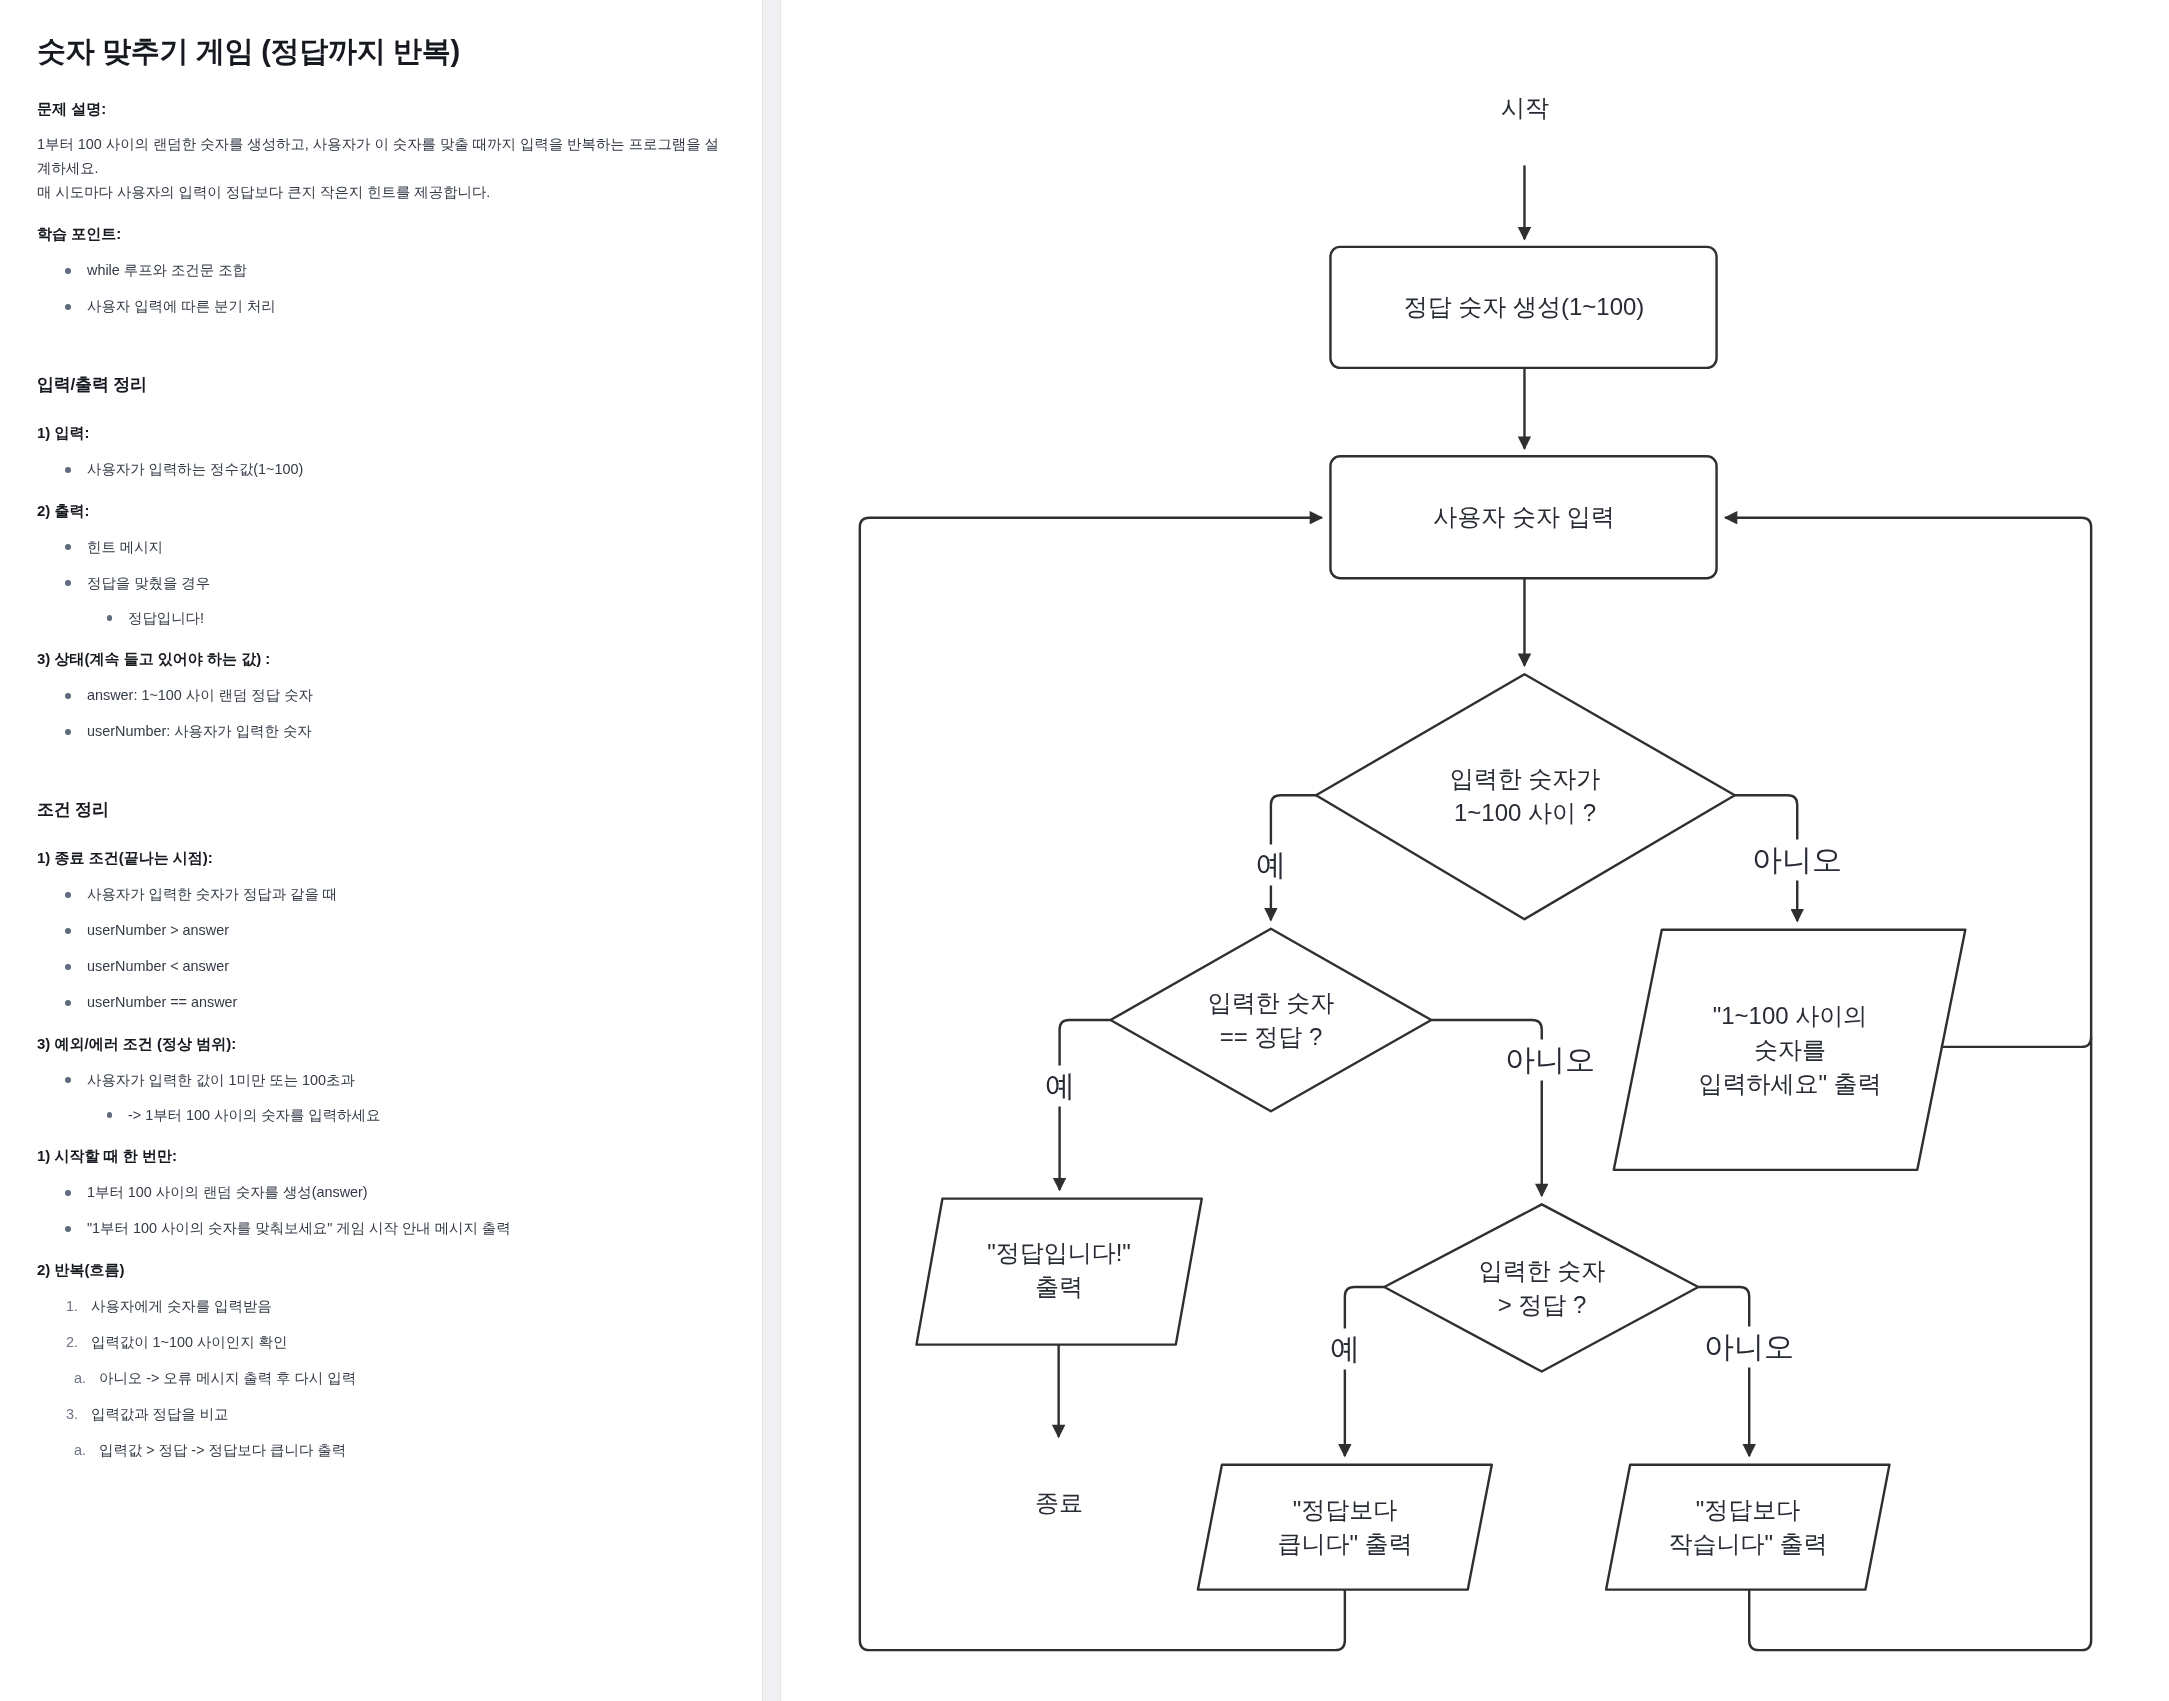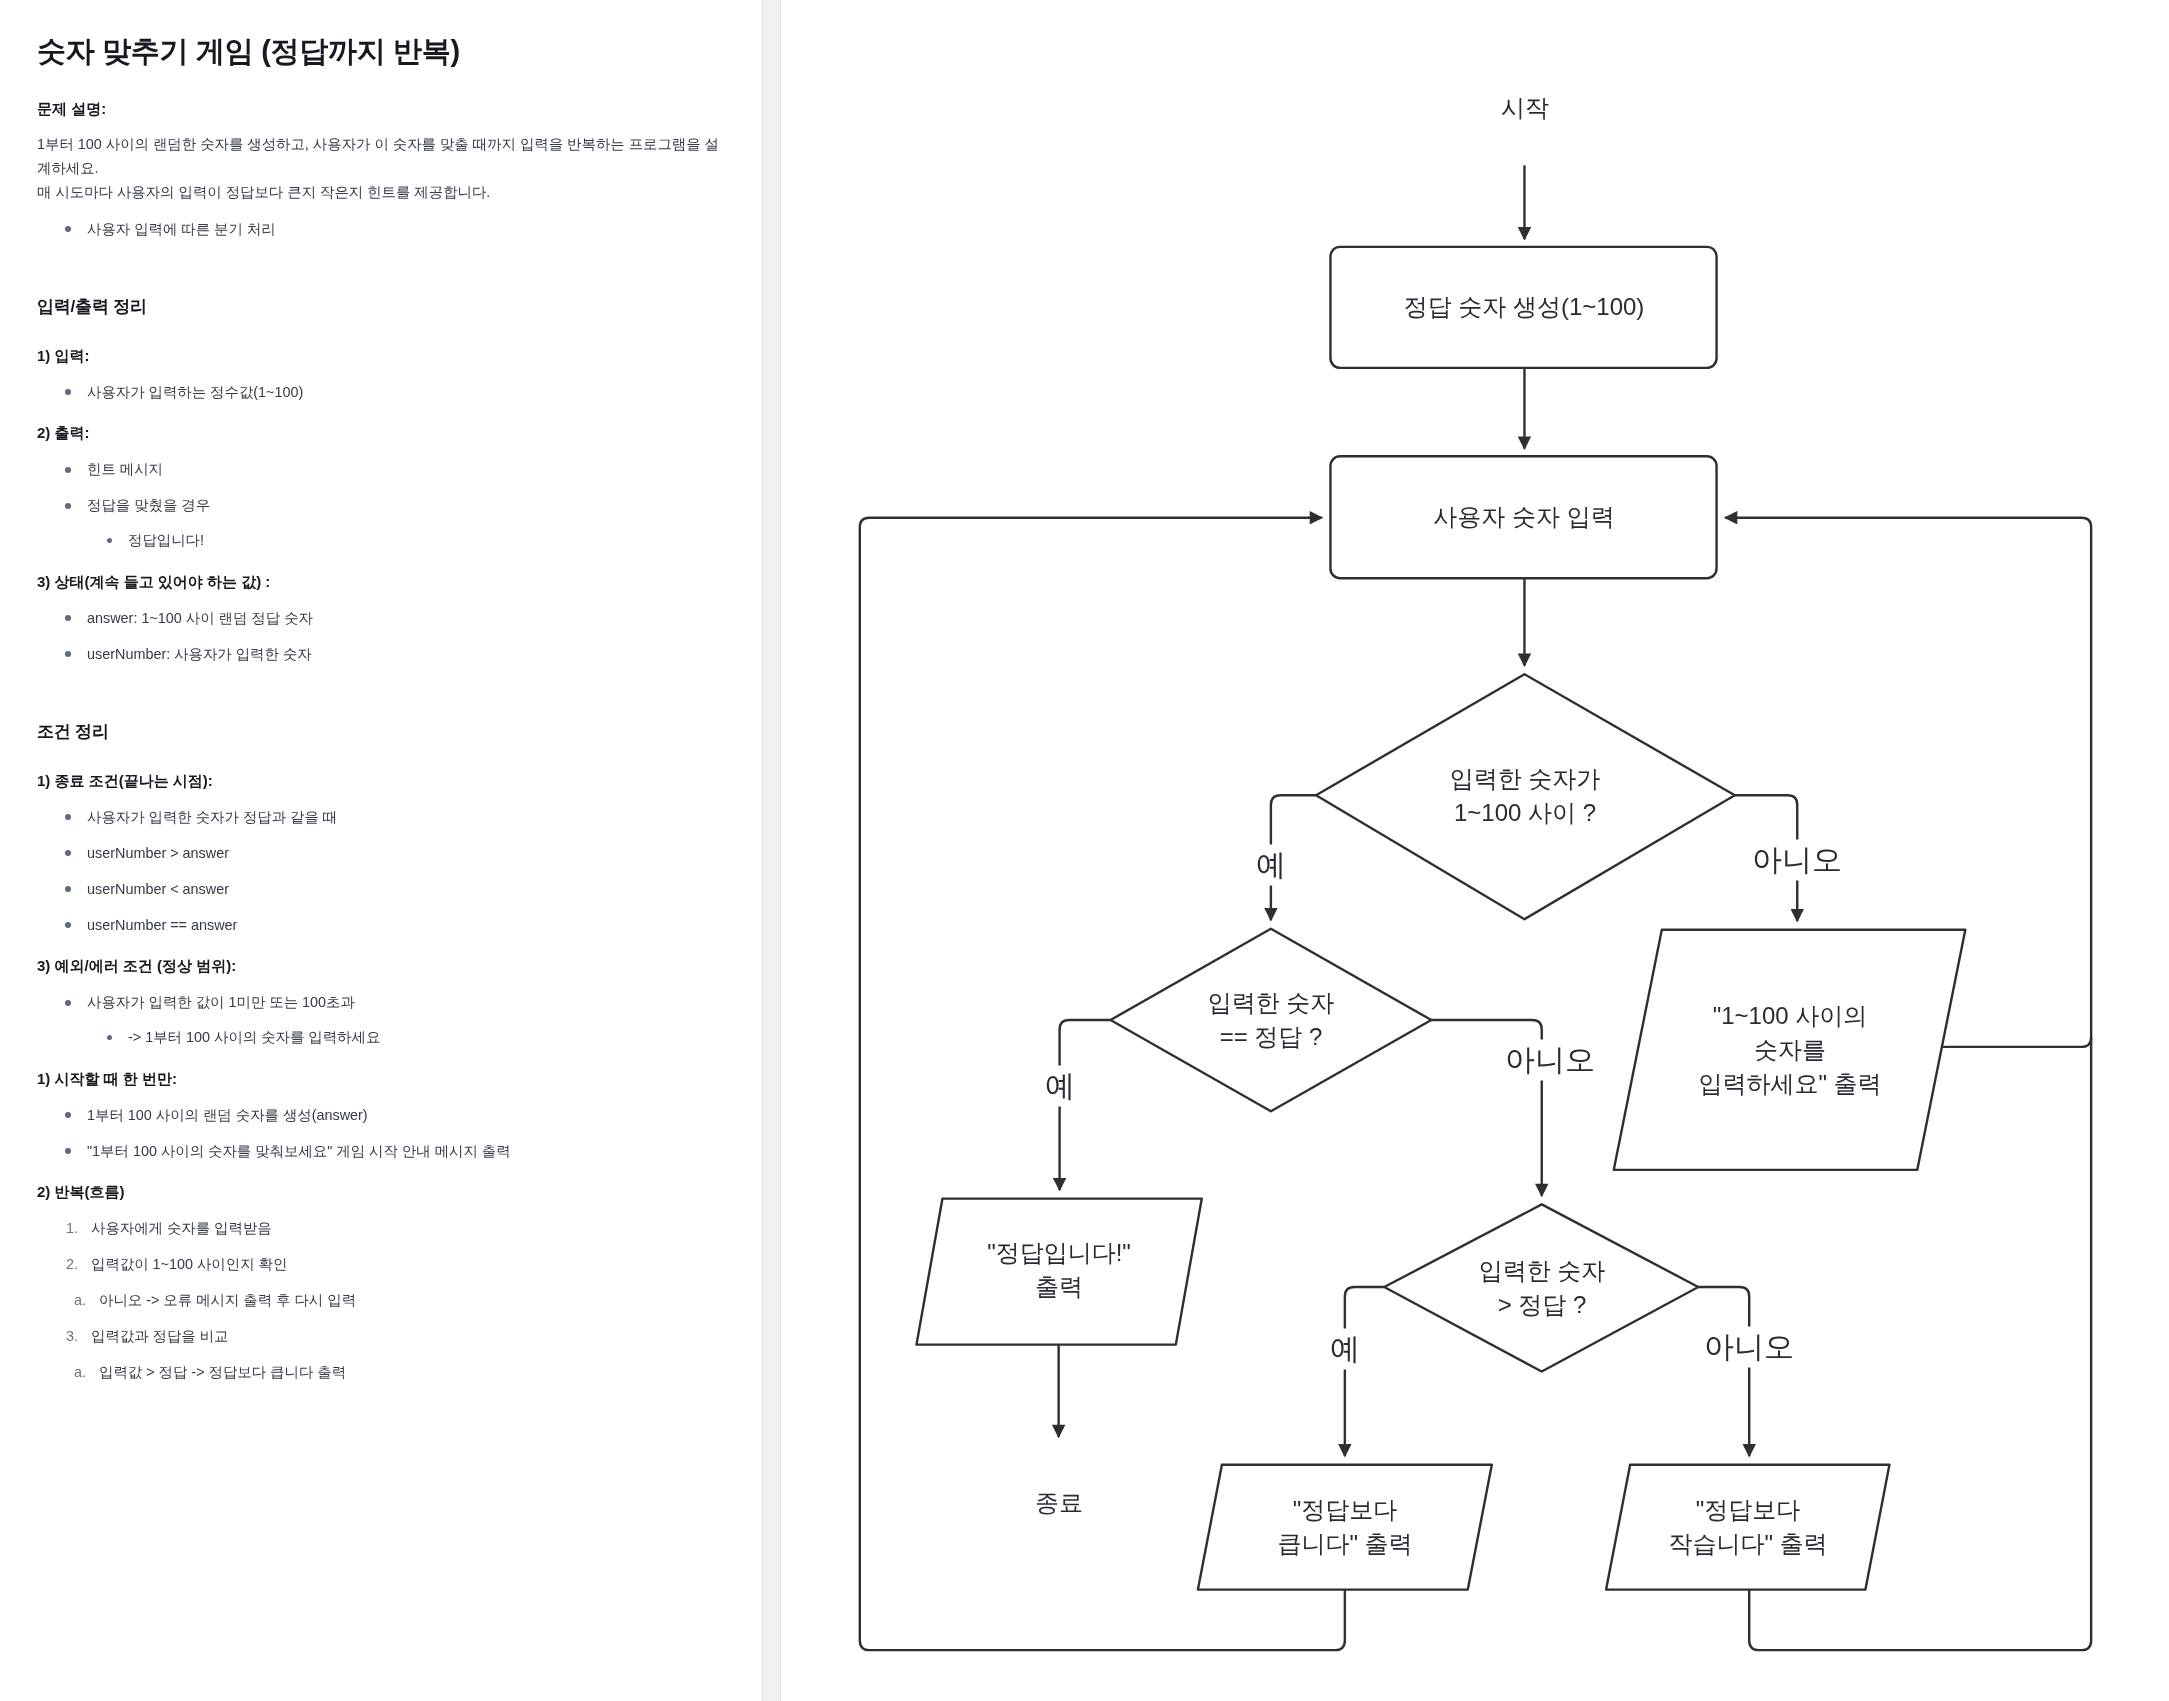--- a/index.html
+++ b/index.html
@@ -48,21 +48,23 @@
 
 <div class="stage">
 
   <div class="doc">
     <h1>숫자 맞추기 게임 (정답까지 반복)</h1>
 
     <div class="lbl">문제 설명:</div>
     <p class="pre">1부터 100 사이의 랜덤한 숫자를 생성하고, 사용자가 이 숫자를 맞출 때까지 입력을 반복하는 프로그램을 설계하세요.
 매 시도마다 사용자의 입력이 정답보다 큰지 작은지 힌트를 제공합니다.</p>
 
-    <ul class="b">
+    <div class="lbl">학습 포인트:</div>
+    <ul class="b">
+      <li>while 루프와 조건문 조합</li>
       <li>사용자 입력에 따른 분기 처리</li>
     </ul>
 
     <h2>입력/출력 정리</h2>
     <div class="lbl">1) 입력:</div>
     <ul class="b">
       <li>사용자가 입력하는 정수값(1~100)</li>
     </ul>
     <div class="lbl">2) 출력:</div>
     <ul class="b">

